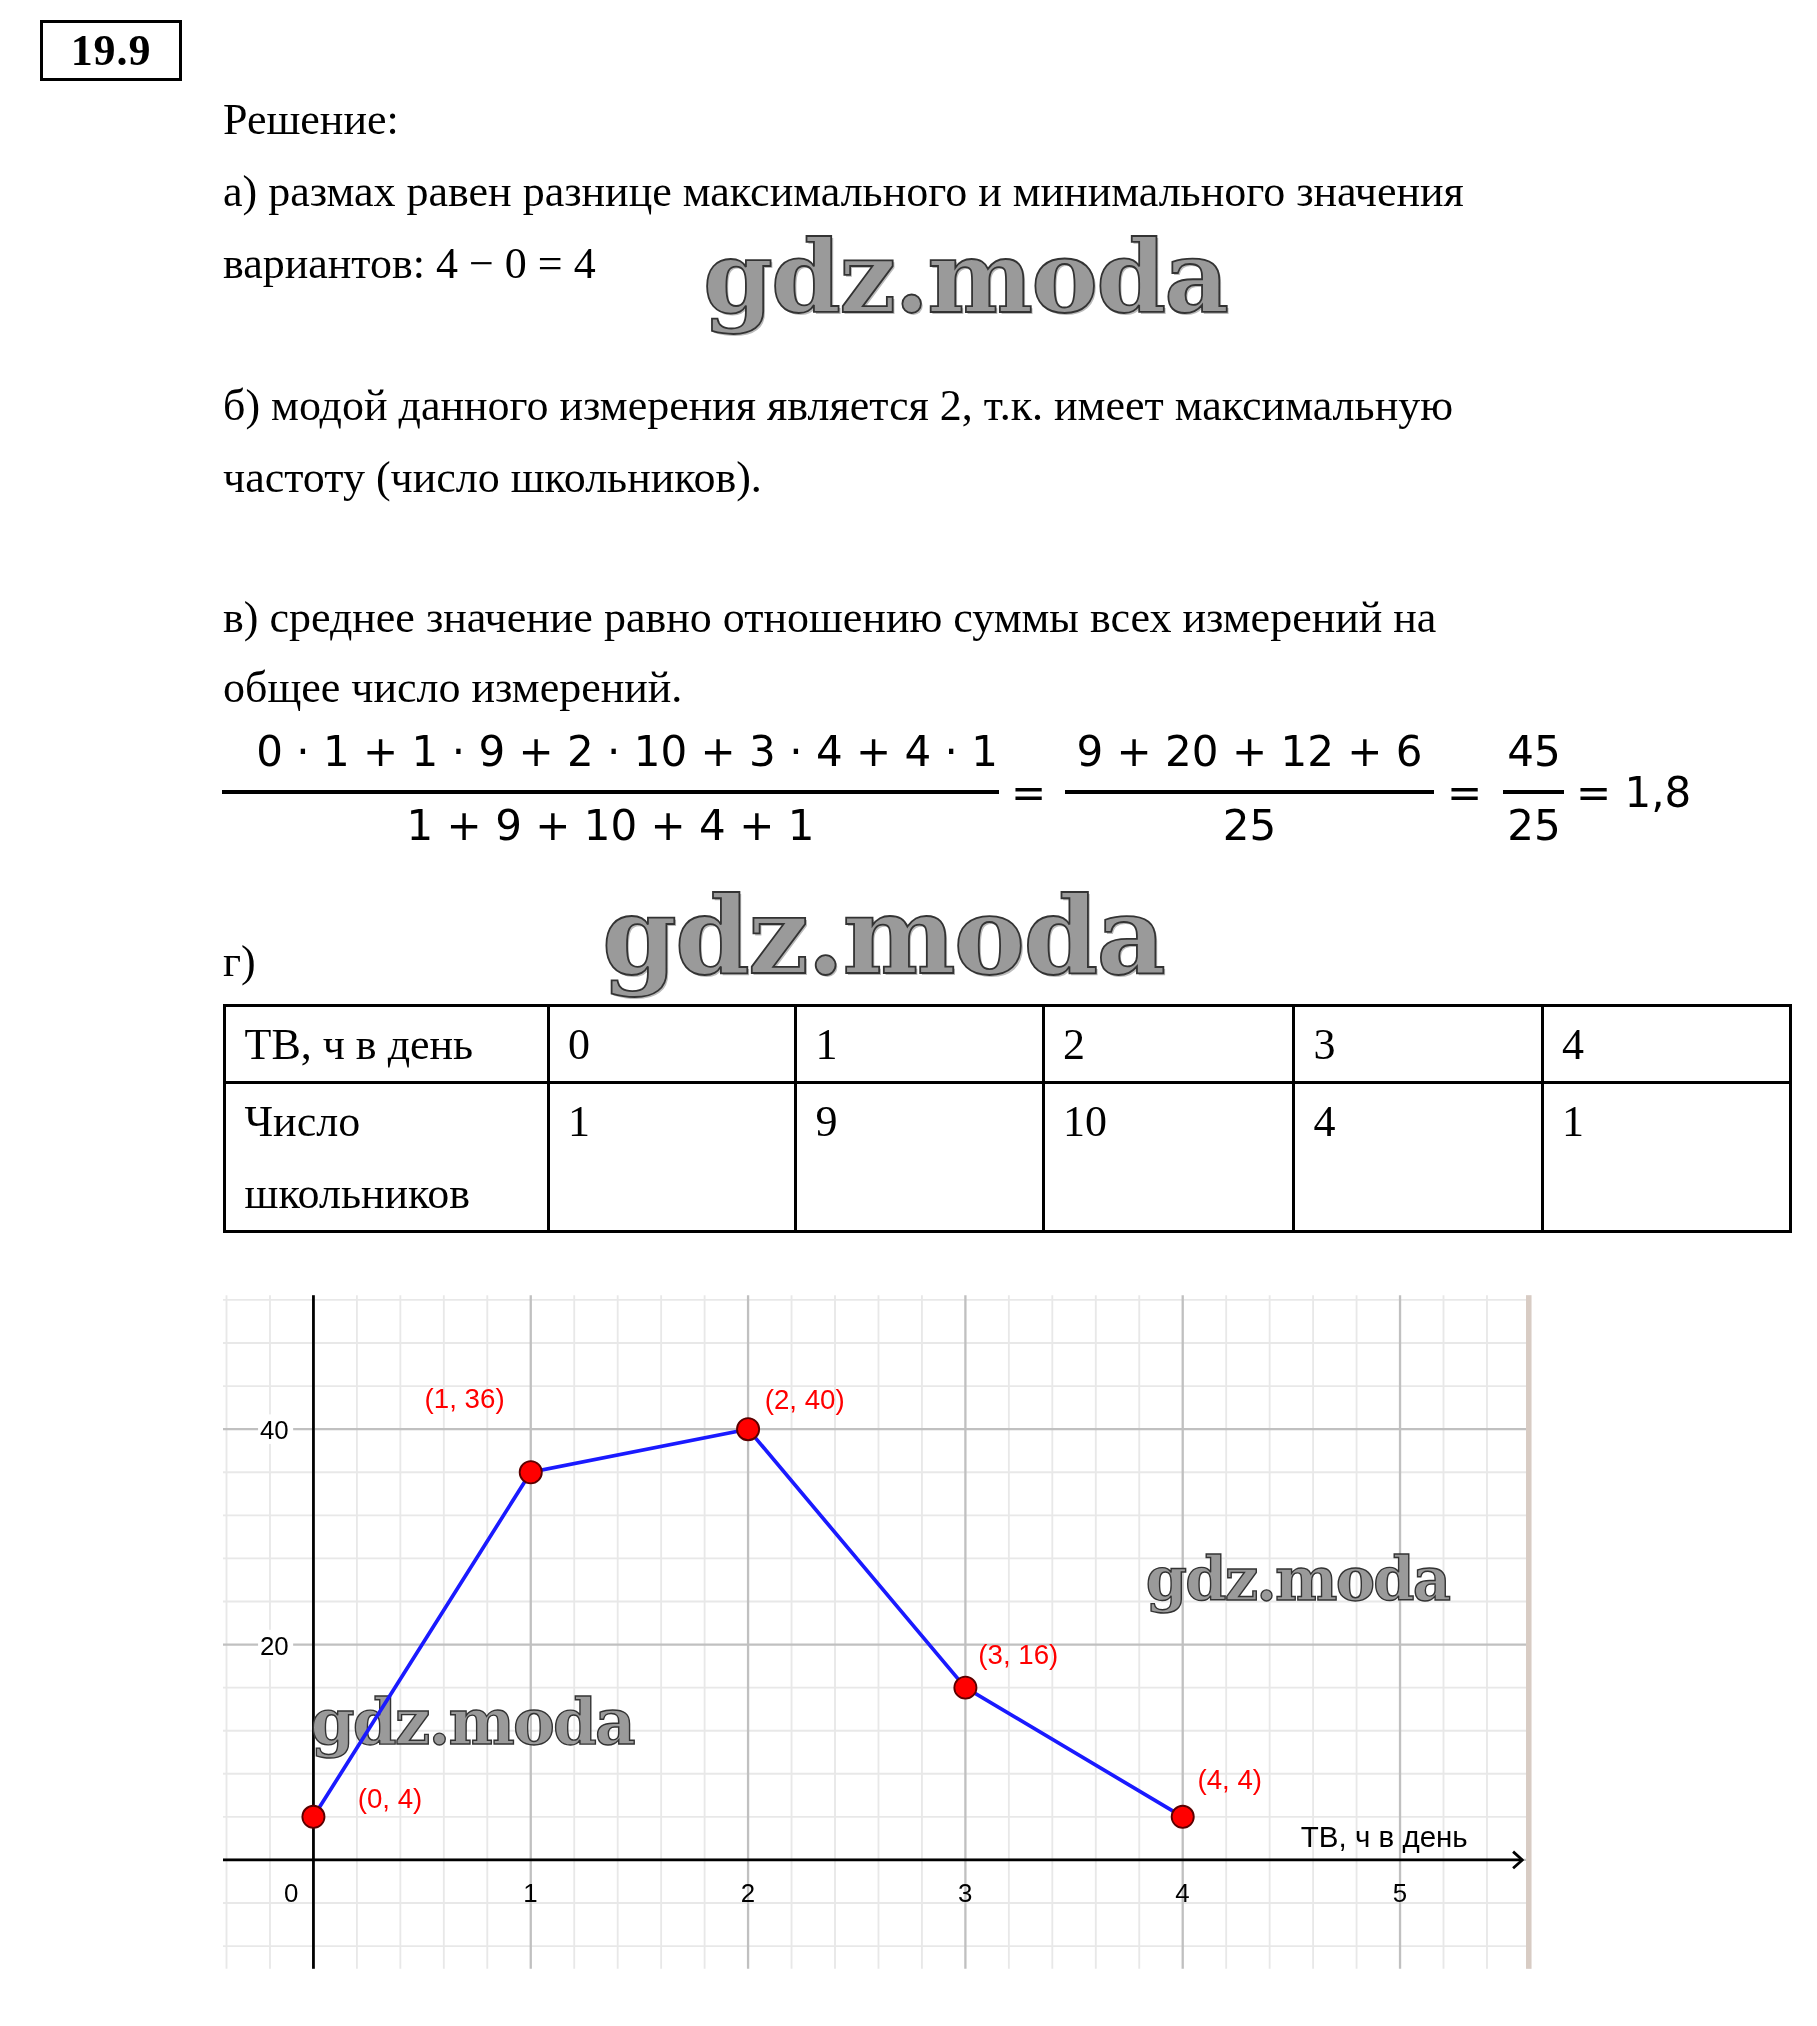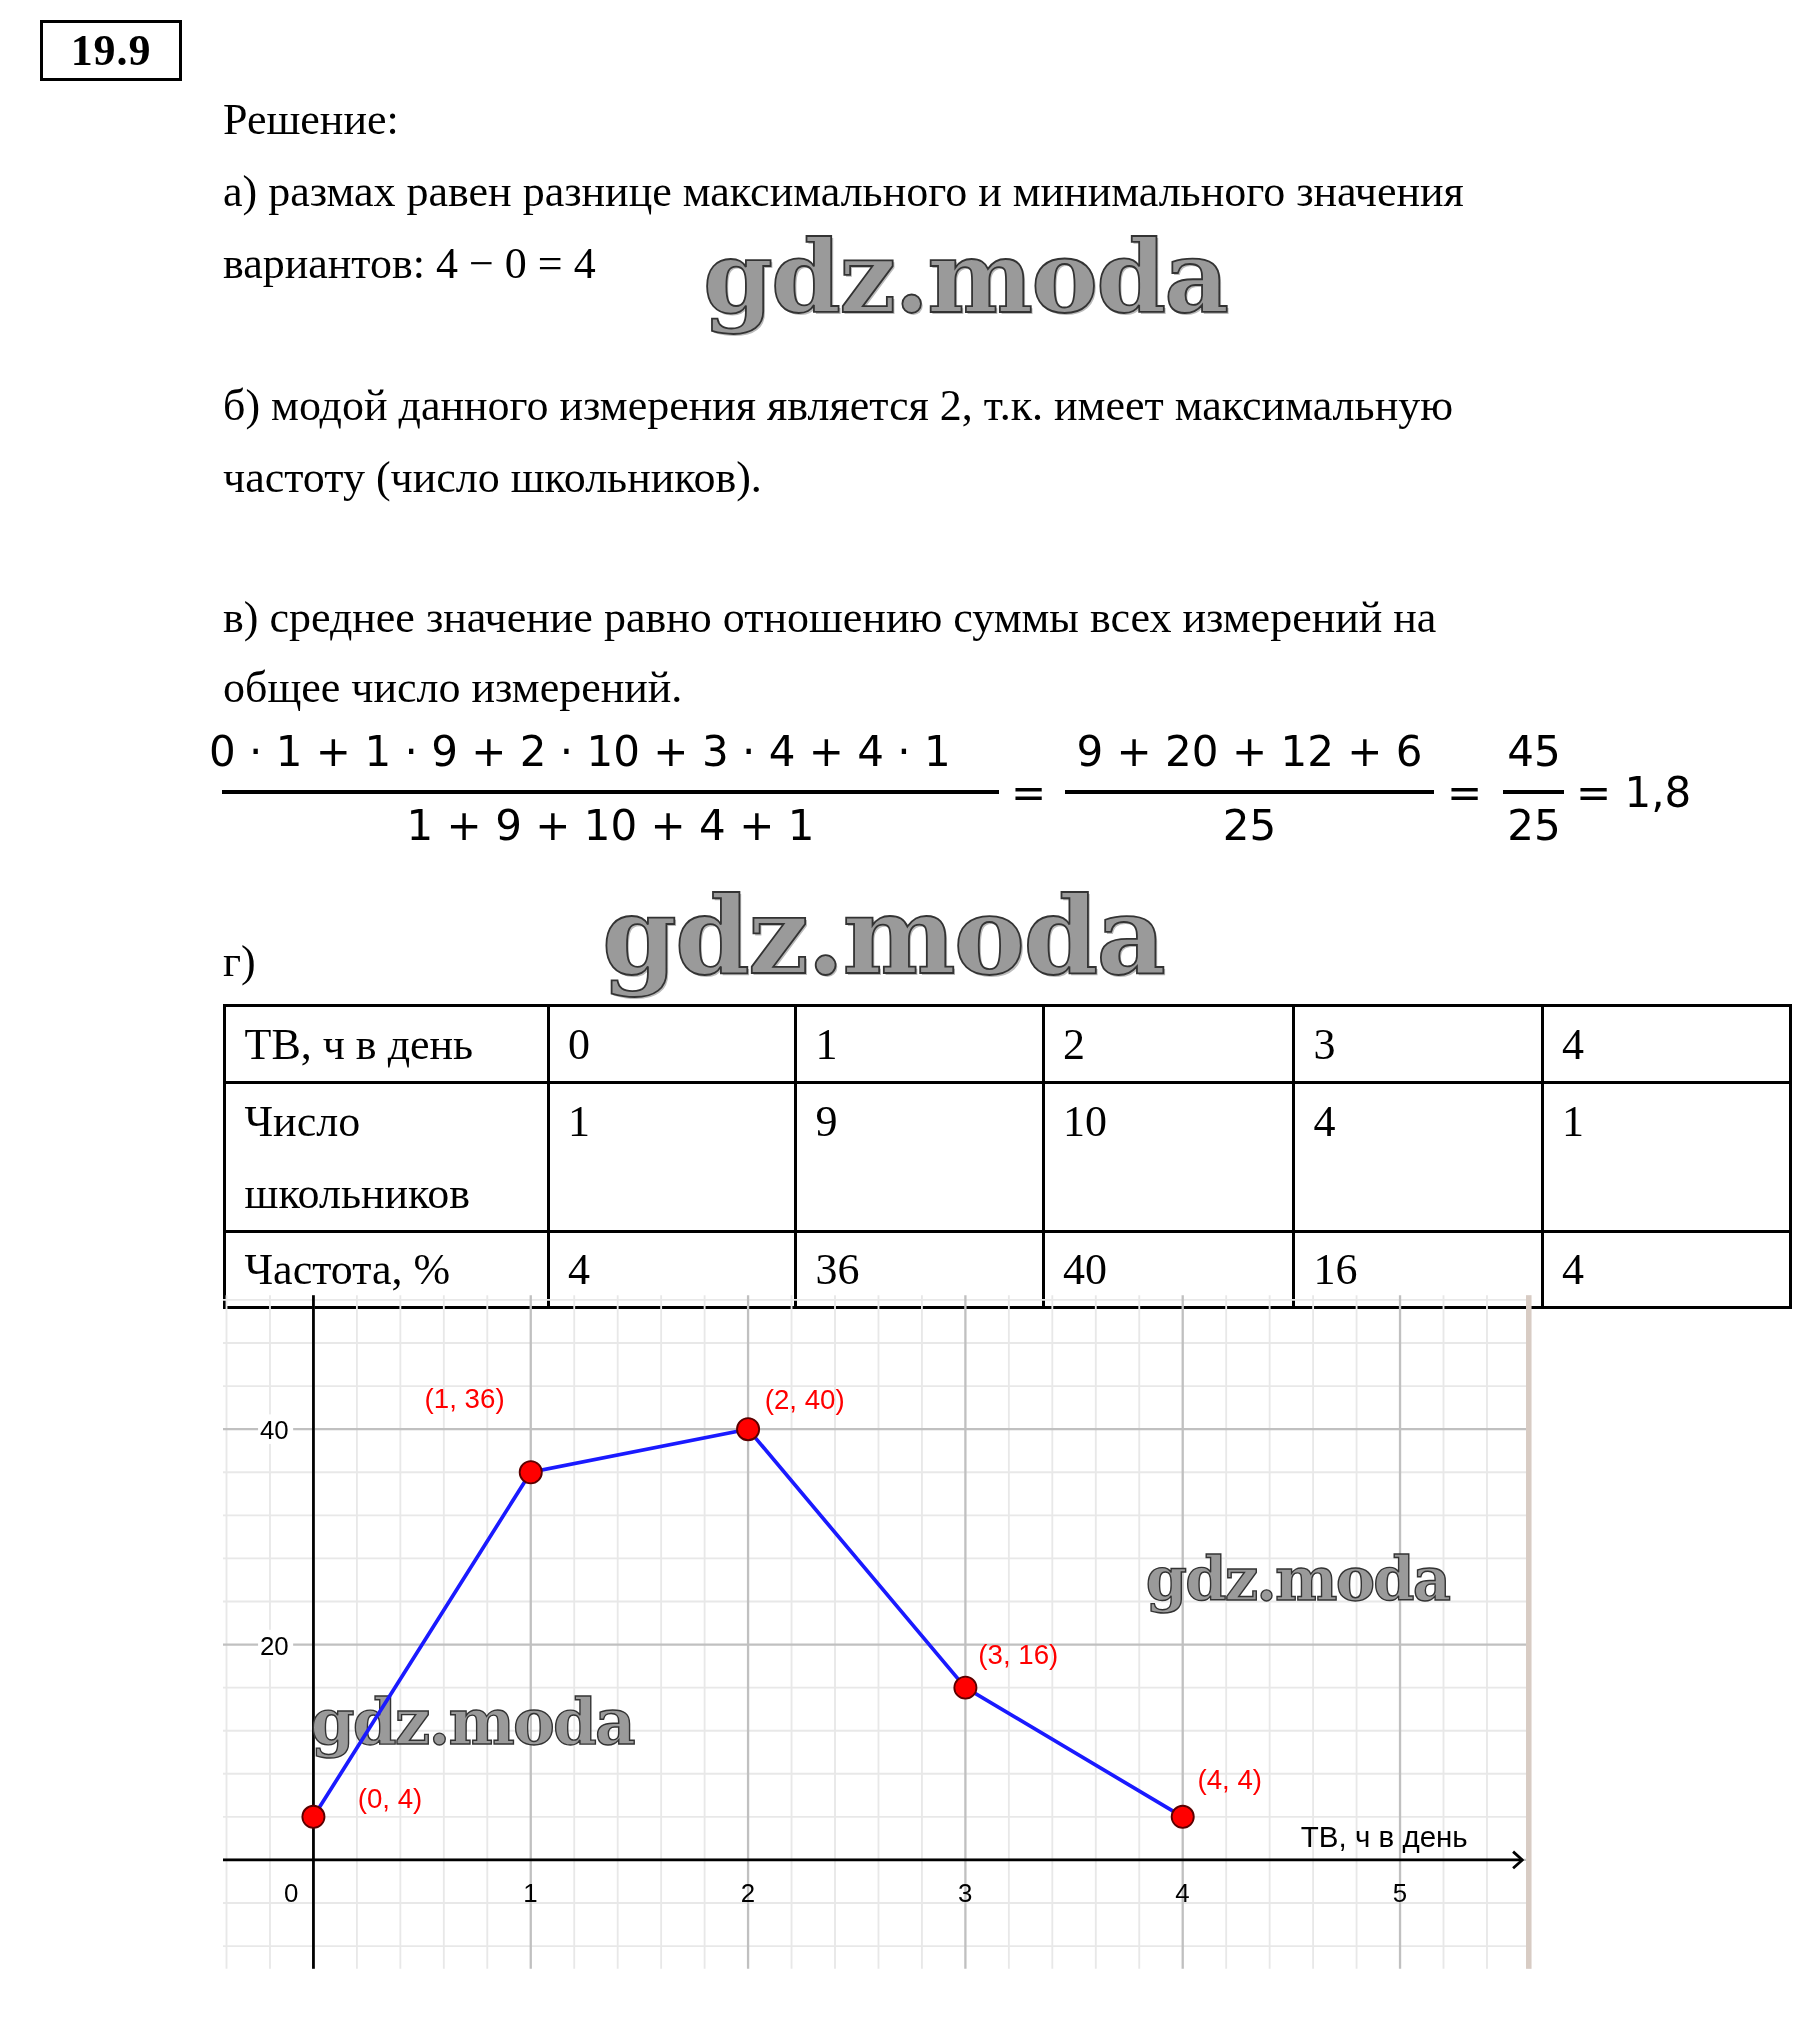--- a/index.html
+++ b/index.html
@@ -29,21 +29,21 @@
 <div class="abs txt" style="left:223px; top:170px;">а)  размах равен разнице максимального и минимального значения</div>
 <div class="abs txt" style="left:223px; top:242px;">вариантов: 4 − 0 = 4</div>
 
 <div class="abs txt" style="left:223px; top:384px;">б) модой данного измерения является 2, т.к. имеет максимальную</div>
 <div class="abs txt" style="left:223px; top:456px;">частоту (число школьников).</div>
 
 <div class="abs txt" style="left:223px; top:596px;">в)  среднее значение равно отношению суммы всех измерений на</div>
 <div class="abs txt" style="left:223px; top:666px;">общее число измерений.</div>
 
 <div>
-  <div class="abs math" style="left:209px; top:731px; width:775px; text-align:left;">0 · 1 + 1 · 9 + 2 · 10 + 3 · 4 + 4 · 1</div>
+  <div class="abs math" style="left:223px; top:731px; width:775px; text-align:right;">0 · 1 + 1 · 9 + 2 · 10 + 3 · 4 + 4 · 1</div>
   <div class="bar" style="left:222px; top:790px; width:777px;"></div>
   <div class="abs math" style="left:223px; top:805px; width:775px; text-align:center;">1 + 9 + 10 + 4 + 1</div>
   <div class="abs math" style="left:1011px; top:772px;">=</div>
   <div class="abs math" style="left:1065px; top:731px; width:369px; text-align:center;">9 + 20 + 12 + 6</div>
   <div class="bar" style="left:1065px; top:790px; width:369px;"></div>
   <div class="abs math" style="left:1065px; top:805px; width:369px; text-align:center;">25</div>
   <div class="abs math" style="left:1447px; top:772px;">=</div>
   <div class="abs math" style="left:1501px; top:731px; width:66px; text-align:center;">45</div>
   <div class="bar" style="left:1503px; top:790px; width:61px;"></div>
   <div class="abs math" style="left:1501px; top:805px; width:66px; text-align:center;">25</div>
@@ -68,28 +68,20 @@
   <tr style="height:145px;">
     <td>
       <div>Число</div>
       <div>школьников</div>
     </td>
     <td>1</td>
     <td>9</td>
     <td>10</td>
     <td>4</td>
     <td>1</td>
-  </tr>
-  <tr style="height:73px;">
-    <td>Частота, %</td>
-    <td>4</td>
-    <td>36</td>
-    <td>40</td>
-    <td>16</td>
-    <td>4</td>
   </tr>
 </tbody>
   </table>
 
 <svg id="chart" width="1315" height="674" viewBox="0 0 1425 730">
   <g id="grid-minor">
       <line x1="3.799999999999997" y1="0" x2="3.799999999999997" y2="730" stroke="#e8e8e8" stroke-width="2"></line>
       <line x1="50.9" y1="0" x2="50.9" y2="730" stroke="#e8e8e8" stroke-width="2"></line>
       <line x1="145.1" y1="0" x2="145.1" y2="730" stroke="#e8e8e8" stroke-width="2"></line>
       <line x1="192.2" y1="0" x2="192.2" y2="730" stroke="#e8e8e8" stroke-width="2"></line>

